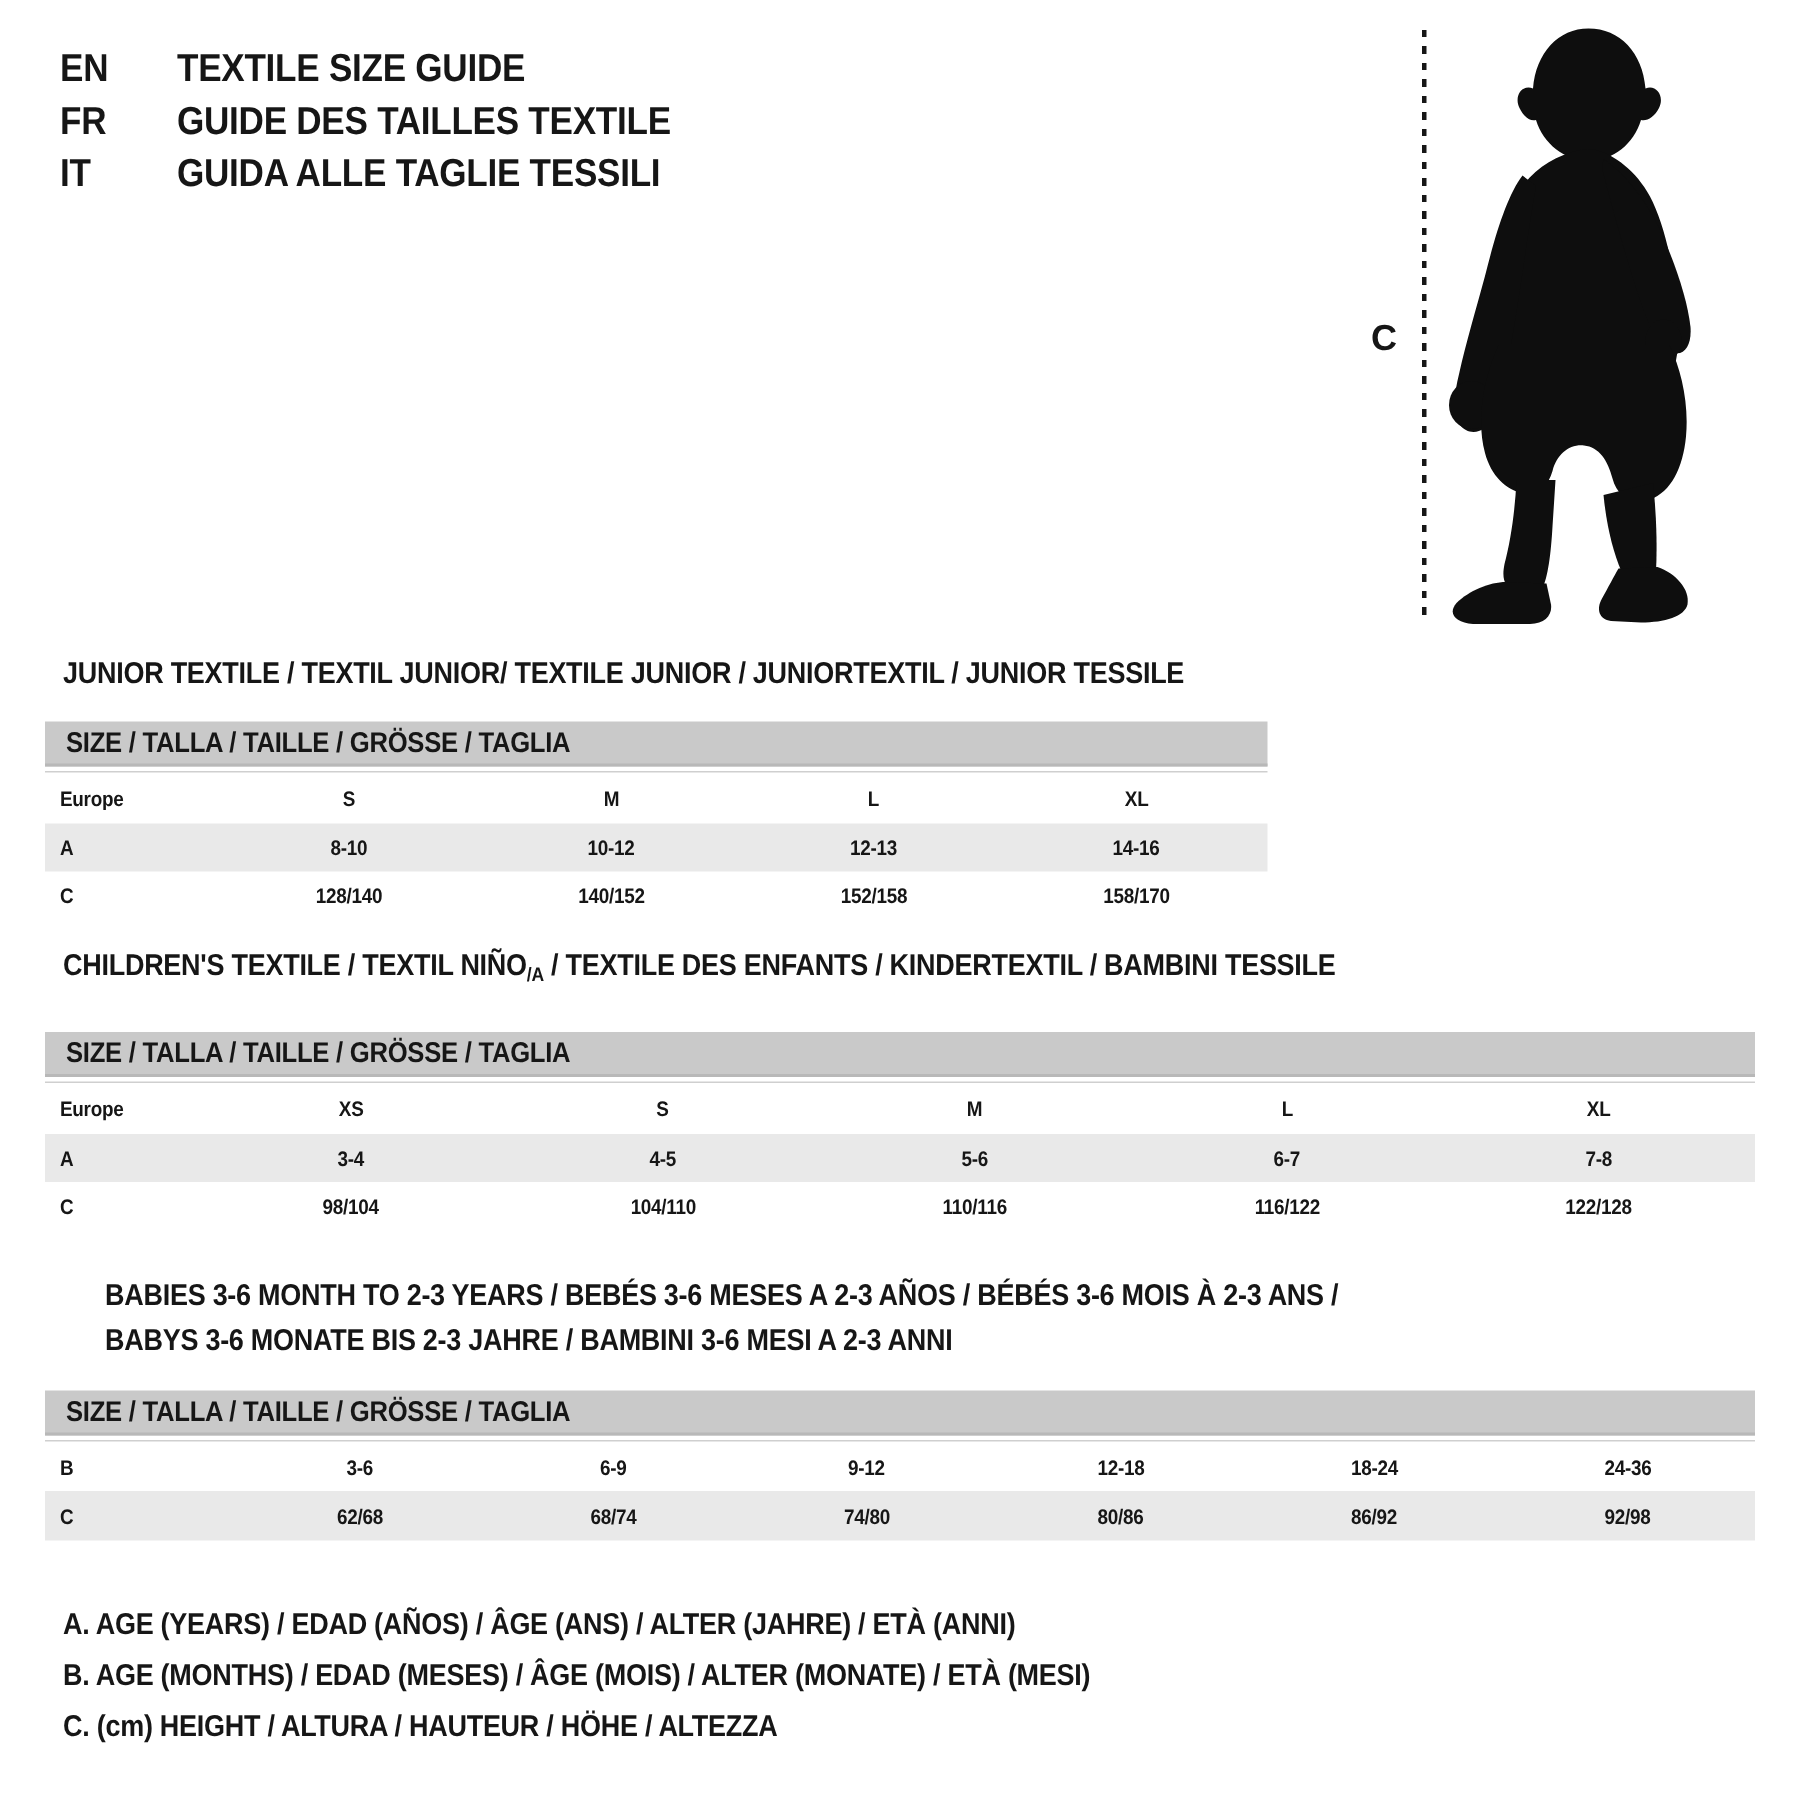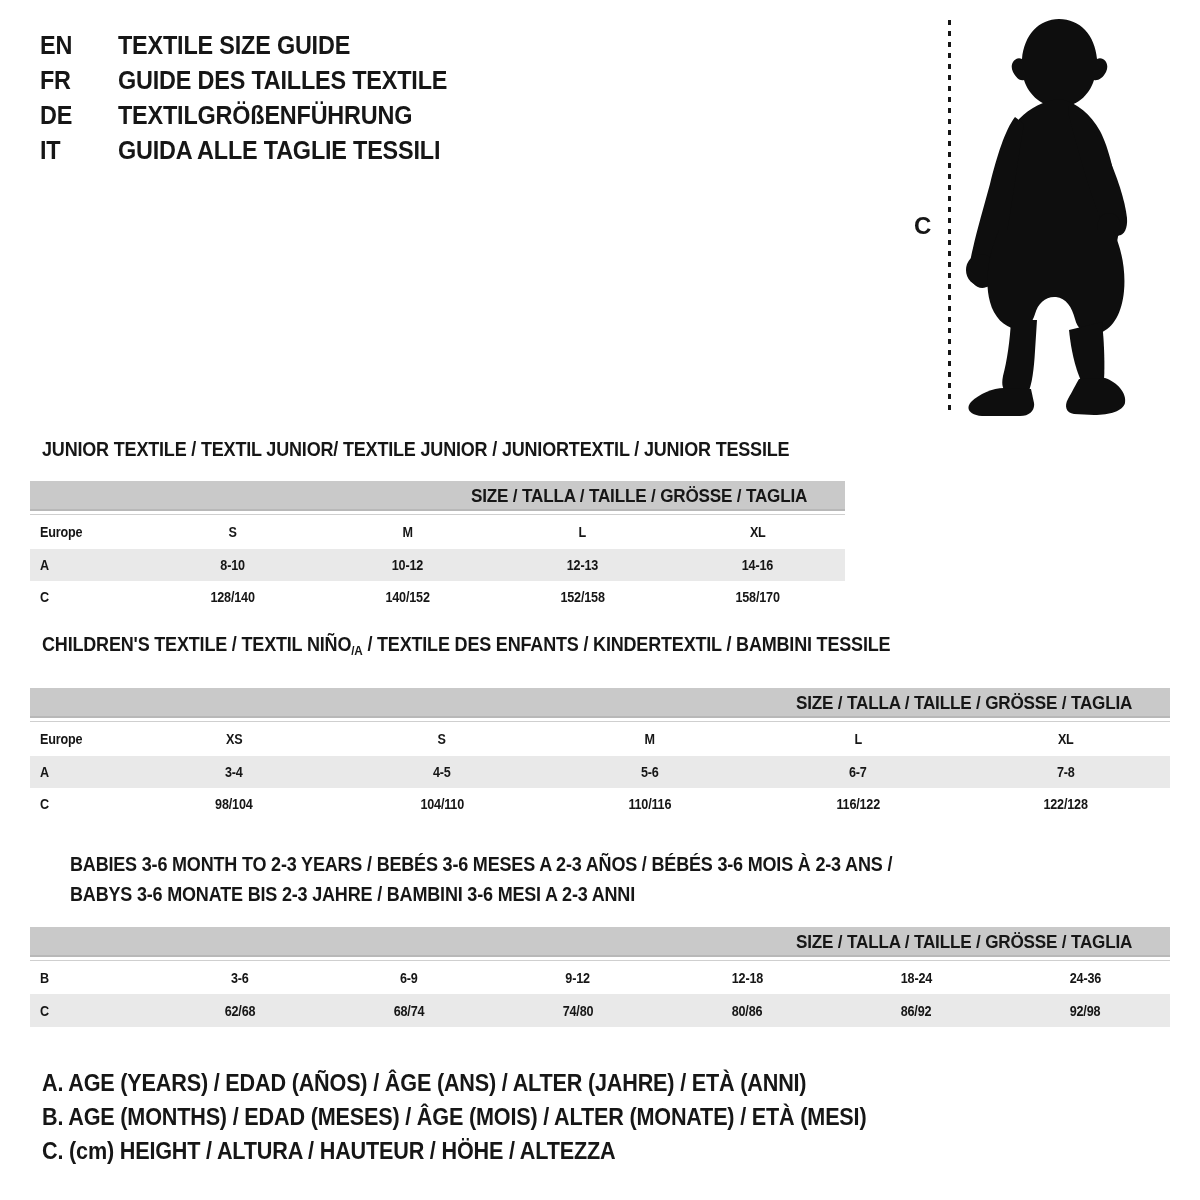--- a/index.html
+++ b/index.html
@@ -37,59 +37,54 @@
   .c-label{position:absolute;left:914px;top:212px;font-size:24px;}
   .silhouette{position:absolute;left:957px;top:14px;}
 
   
   .sec-title{position:absolute;left:42px;font-size:20px;line-height:30px;white-space:nowrap;}
   .nino-sub{font-size:13px;vertical-align:-4px;}
 
   
   .tbl{position:absolute;left:30px;}
   .size-bar{
-    height:30px;line-height:30px;padding-left:1px;font-size:19px;
+    height:30px;line-height:30px;padding-left:14px;font-size:19px;
     background:var(--size_bar_bg,#c9c9c9);
     border-bottom:2px solid #b8b8b8;
-    text-align:right;
   }
   .rows{border-top:1px solid #cfcfcf;margin-top:3px;}
   .row{display:flex;align-items:center;font-size:14px;}
   .row.head{height:34px;}
   .row.data{height:32px;}
   .row.alt{background:var(--row_alt_bg,#e9e9e9);}
   .cell{flex:1;text-align:center;}
   .cell.first{text-align:left;padding-left:10px;}
   .tbl-junior  .cell.first{flex:0 0 115px;}
   .tbl-children .cell.first{flex:0 0 100px;}
   .tbl-babies  .cell.first{flex:0 0 125px;}
 
   
   .legend{position:absolute;left:42px;top:1066px;}
-  .legend-line{height:34px;line-height:34px;font-size:24px;white-space:nowrap;}
+  .legend-line{height:34px;line-height:34px;font-size:20px;white-space:nowrap;}
 
   svg .fillpart{fill:var(--silhouette,#0e0e0e);}
 </style>
 </head>
 <body>
 
 <div class="page">
 
   <header class="lang-header">
     <div class="lang-row">
       <span class="lang-code"><span class="sx">EN</span></span>
       <span class="sx">TEXTILE SIZE GUIDE</span>
     </div>
     <div class="lang-row">
       <span class="lang-code"><span class="sx">FR</span></span>
       <span class="sx">GUIDE DES TAILLES TEXTILE</span>
-    </div>
-    <div class="lang-row">
-      <span class="lang-code"><span class="sx">DE</span></span>
-      <span class="sx">TEXTILGRÖßENFÜHRUNG</span>
     </div>
     <div class="lang-row">
       <span class="lang-code"><span class="sx">IT</span></span>
       <span class="sx">GUIDA ALLE TAGLIE TESSILI</span>
     </div>
   </header>
 
   <div class="dash-line"></div>
   <div class="c-label">C</div>
   <svg class="silhouette" width="185" height="405" viewBox="0 0 185 405" xmlns="http://www.w3.org/2000/svg" aria-hidden="true">

